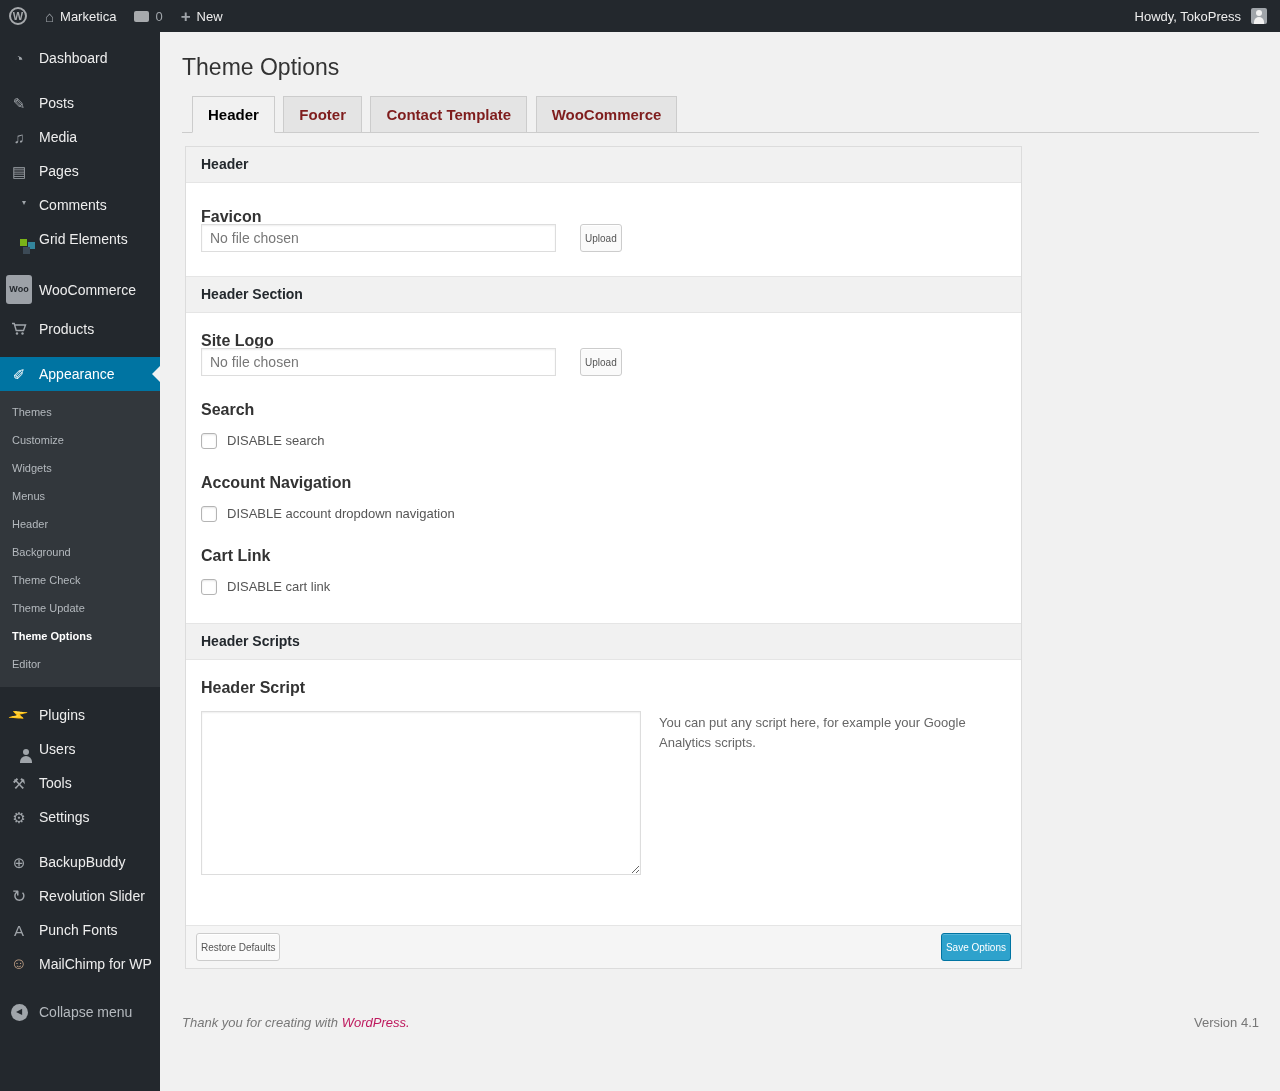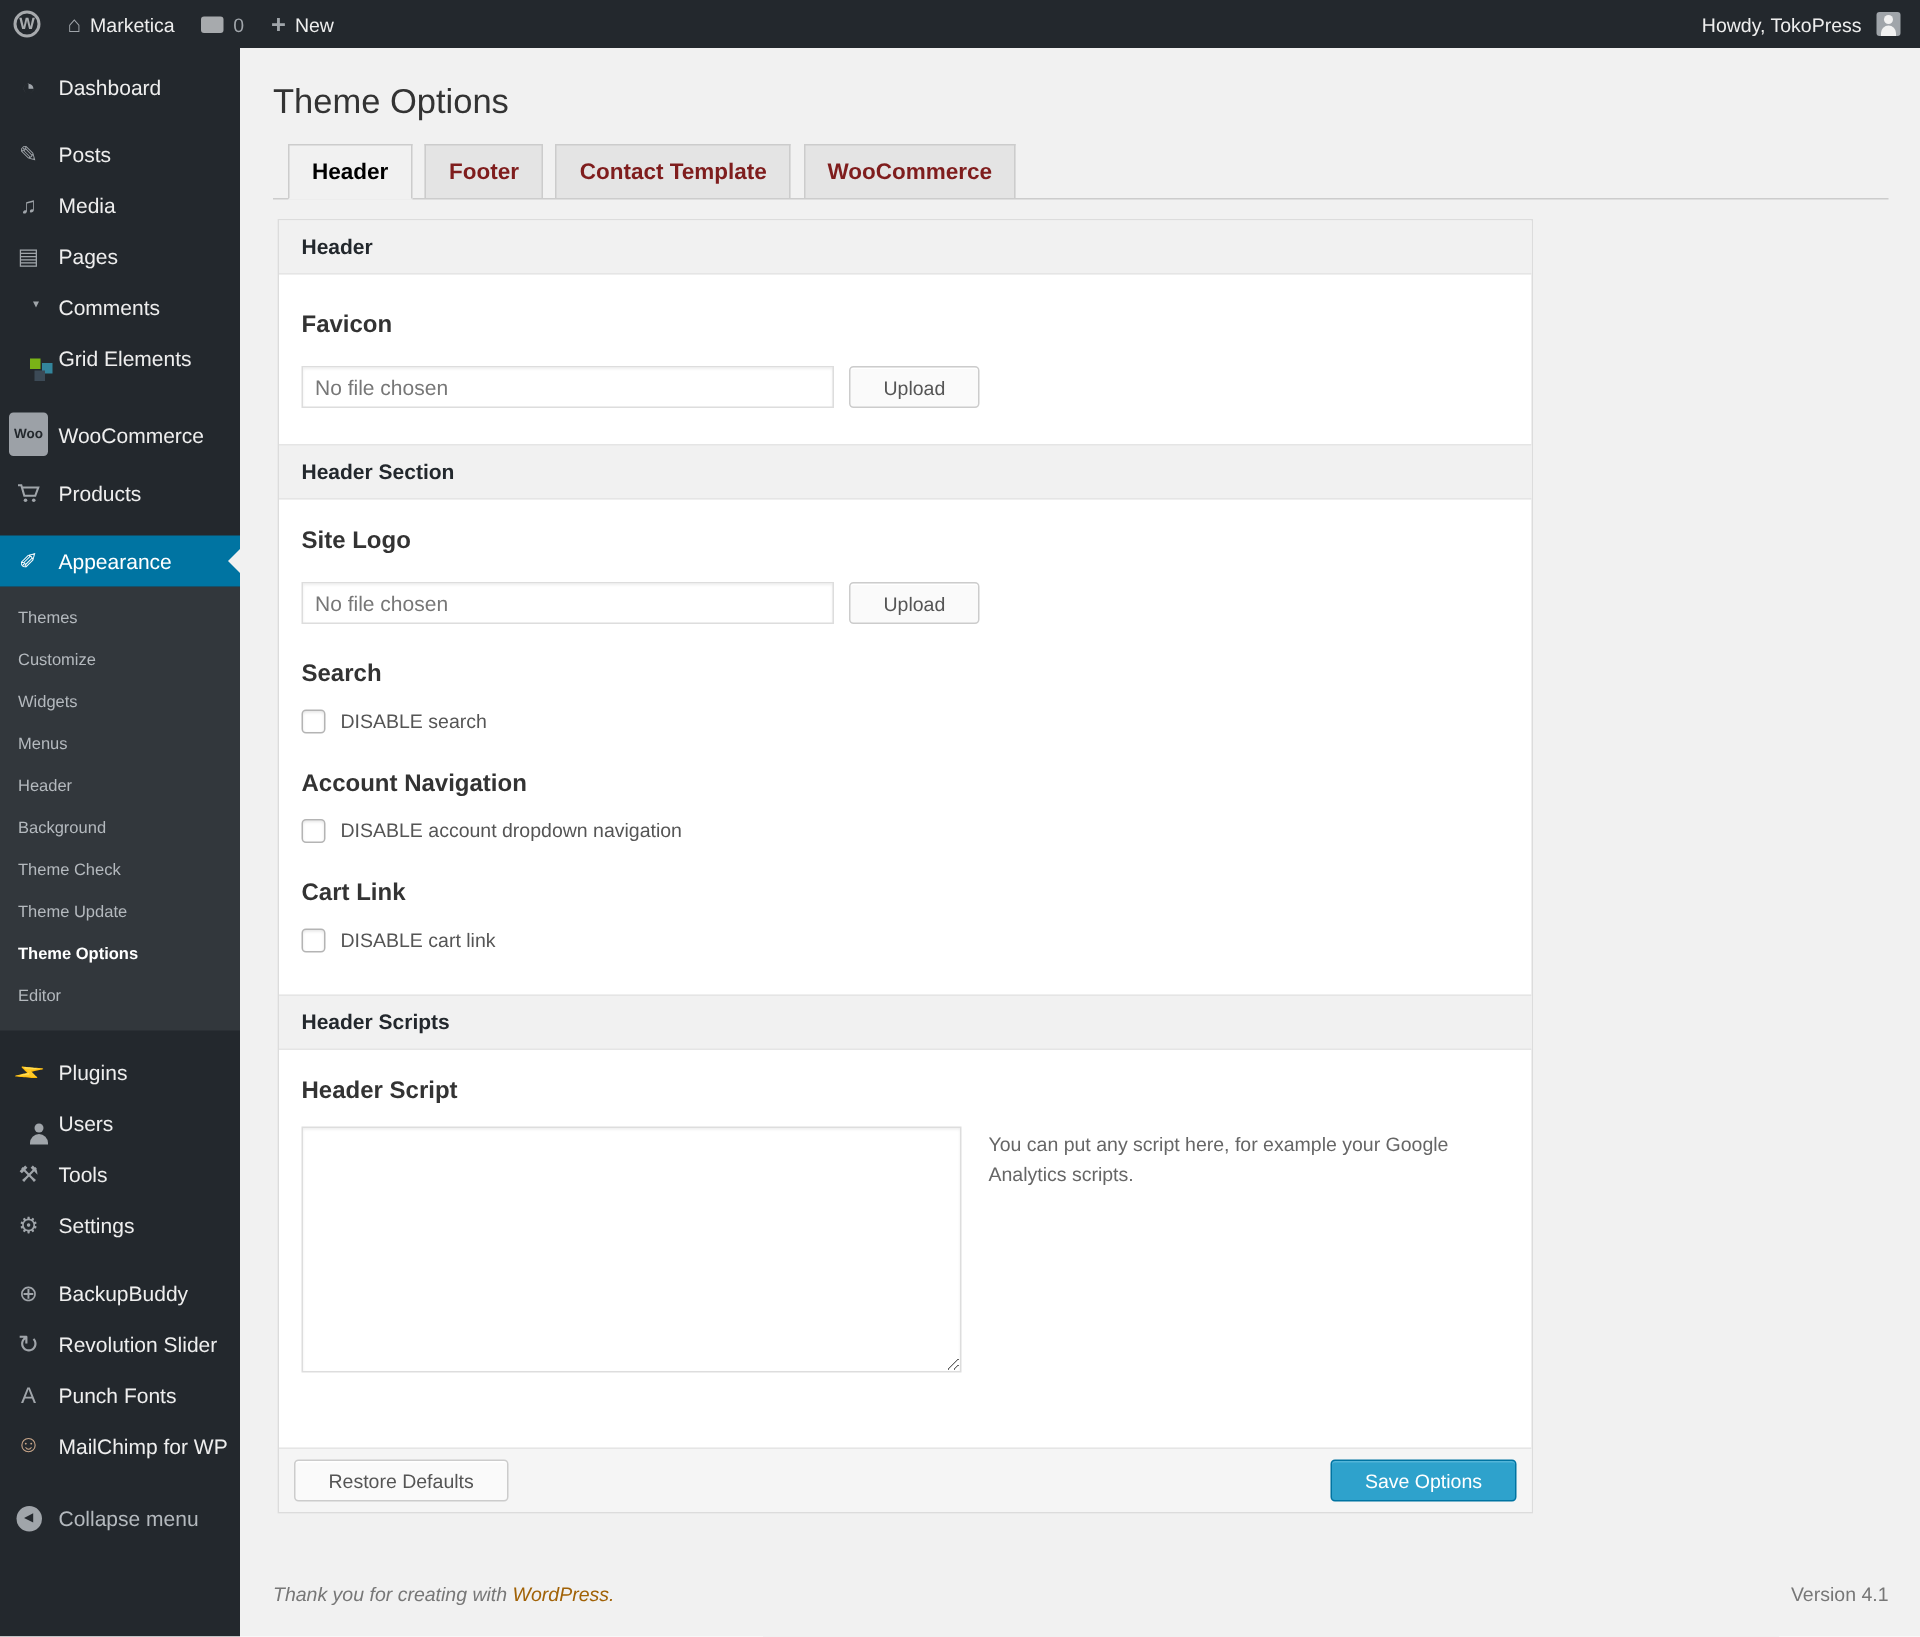--- a/index.html
+++ b/index.html
@@ -108,30 +108,30 @@
 
   .panel { margin:13px 0 0 25px; width:837px; background:#fff; border:1px solid #dcdcdc; }
   .section-head {
     background:#f1f1f1; border-top:1px solid #e5e5e5; border-bottom:1px solid #e5e5e5;
     padding:10px 15px; font-size:14px; font-weight:600; color:#23282d; line-height:15px;
   }
   .section-head.first { border-top:none; }
   .panel-body { padding:0 15px 24px; }
   .field-label { font-size:16px; font-weight:700; color:#333; margin:26px 0 0; line-height:15px; }
   .field-label.tight { margin-top:20px; }
-  .input-row { margin-top:20px; display:flex; align-items:flex-end; gap:10px; }
+  .input-row { margin-top:0; display:flex; align-items:flex-end; gap:24px; }
   .text-input {
     width:355px; height:28px; border:1px solid #ddd; background:#fff;
     box-shadow:inset 0 1px 2px rgba(0,0,0,.07); padding:0 8px; font-size:14px; color:#333;
     font-family:"Liberation Sans", sans-serif;
   }
   .text-input::placeholder { color:#777; opacity:1; }
   .button {
-    height:28px; padding:0 22px; background:#fafafa; border:1px solid #ccc; border-radius:3px;
-    color:#555; font-size:13px; cursor:pointer; box-shadow:inset 0 1px 0 #fff;
+    height:28px; padding:0 4px; background:#fafafa; border:1px solid #ccc; border-radius:3px;
+    color:#555; font-size:10px; cursor:pointer; box-shadow:inset 0 1px 0 #fff;
     font-family:"Liberation Sans", sans-serif;
   }
   .button-primary {
     background:#2ea2cc; border:1px solid #0074a2; color:#fff;
     box-shadow:inset 0 1px 0 rgba(120,200,230,.5);
   }
   .checkbox-row { margin-top:16px; display:flex; align-items:center; gap:10px; font-size:13px; color:#555; line-height:16px; }
   .checkbox-row input[type=checkbox] {
     appearance:none; -webkit-appearance:none; width:16px; height:16px; margin:0;
     border:1px solid #b4b4b4; border-radius:3px; background:#fff;
@@ -147,21 +147,21 @@
   .panel-footer {
     background:#f5f5f5; border-top:1px solid #e5e5e5; padding:7px 10px;
     display:flex; justify-content:space-between; align-items:center;
   }
 
   .page-footer {
     margin:46px 21px 0 22px; display:flex; justify-content:space-between;
     font-size:13px; color:#777;
   }
   .thankyou { font-style:italic; }
-  .wp-link { color:#a16207; cursor:pointer; font-style:italic; text-decoration:none; }
+  .wp-link { color:#be185d; cursor:pointer; font-style:italic; text-decoration:none; }
 </style>
 </head>
 <body>
 
 <header class="admin-bar">
   <div class="ab-item">
     <span class="wp-logo-circle">W</span>
   </div>
   <div class="ab-item">
     <span class="glyph">⌂</span>

